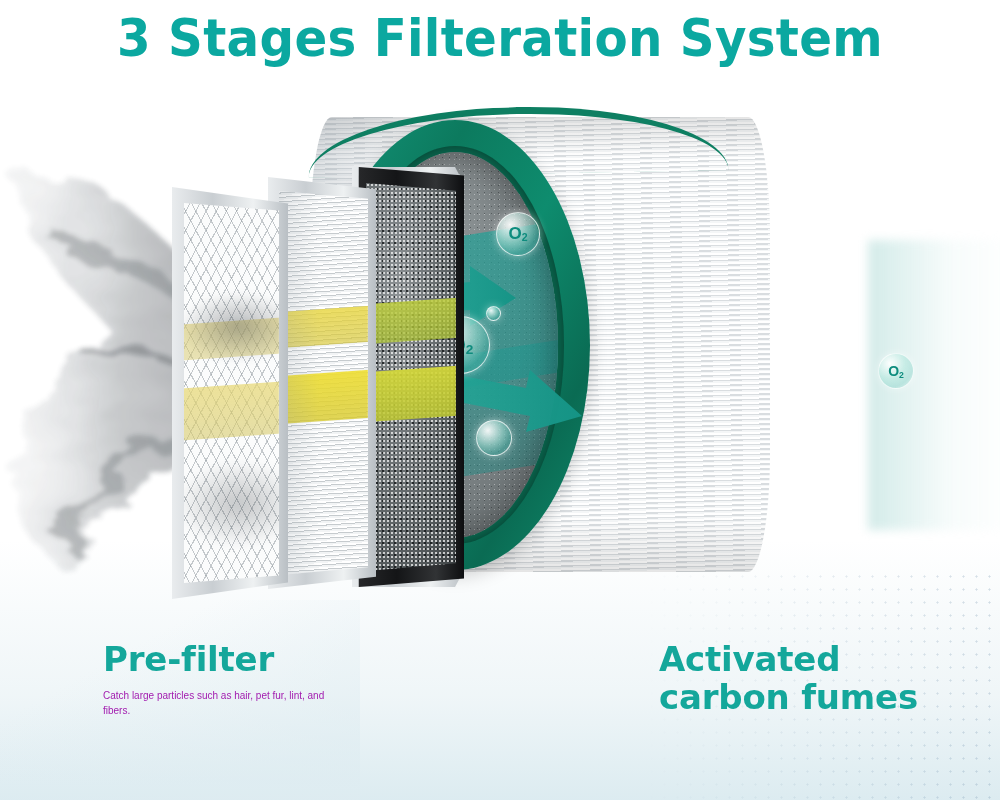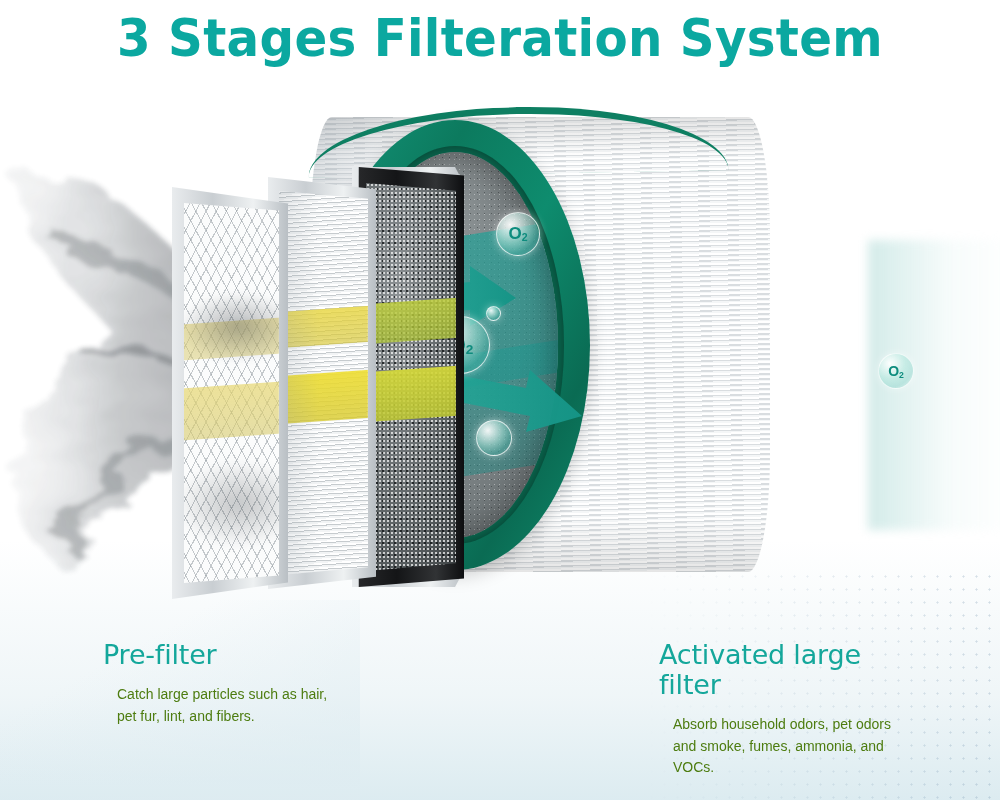--- a/index.html
+++ b/index.html
@@ -137,25 +137,25 @@
   .panel .face{position:absolute;inset:0;}
   .frame-sil{background:linear-gradient(to right,#e9ecee,#c9ced2 35%,#eef1f2 70%,#b9bfc4);}
   .frame-blk{background:linear-gradient(to right,#2a2b2d,#141517 40%,#313335 75%,#0d0e10);}
 
   .band-y{position:absolute;left:0;width:100%;filter:blur(.6px);}
 
   
   .caps{position:absolute;left:0;top:618px;width:1000px;height:182px;}
   .cap{position:absolute;}
   .cap h3{
-    margin:0 0 10px 0;font-size:27px;line-height:1.12;font-weight:400;color:#14A79B;
+    margin:0 0 10px 0;font-size:34px;line-height:1.12;font-weight:700;color:#14A79B;
     font-family:"DejaVu Sans","Liberation Sans",sans-serif;letter-spacing:-.2px;
   }
   .cap p{
-    margin:14px;font-size:14px;line-height:1.52;color:#4d7c0f;
+    margin:0;font-size:10px;line-height:1.52;color:#a21caf;
     font-family:"Liberation Sans","DejaVu Sans",sans-serif;
   }
   .cap.c1{left:103px;top:22px;width:250px;}
   .cap.c2{left:363px;top:22px;width:275px;}
   .cap.c3{left:659px;top:22px;width:260px;}
   .cap.c3 h3{margin-bottom:12px;}
 </style>
 </head>
 <body>
 
@@ -290,19 +290,18 @@
 
   <div class="caps">
 
     <div class="cap c1">
       <h3>Pre-filter</h3>
       <p>Catch large particles such as hair, pet fur, lint, and fibers.</p>
     </div>
 
 
     <div class="cap c3">
-      <h3>Activated large filter</h3>
-      <p>Absorb household odors, pet odors and smoke, fumes, ammonia, and VOCs.</p>
+      <h3>Activated carbon fumes</h3>
     </div>
 
   </div>
 
 </div>
 
 </body></html>

